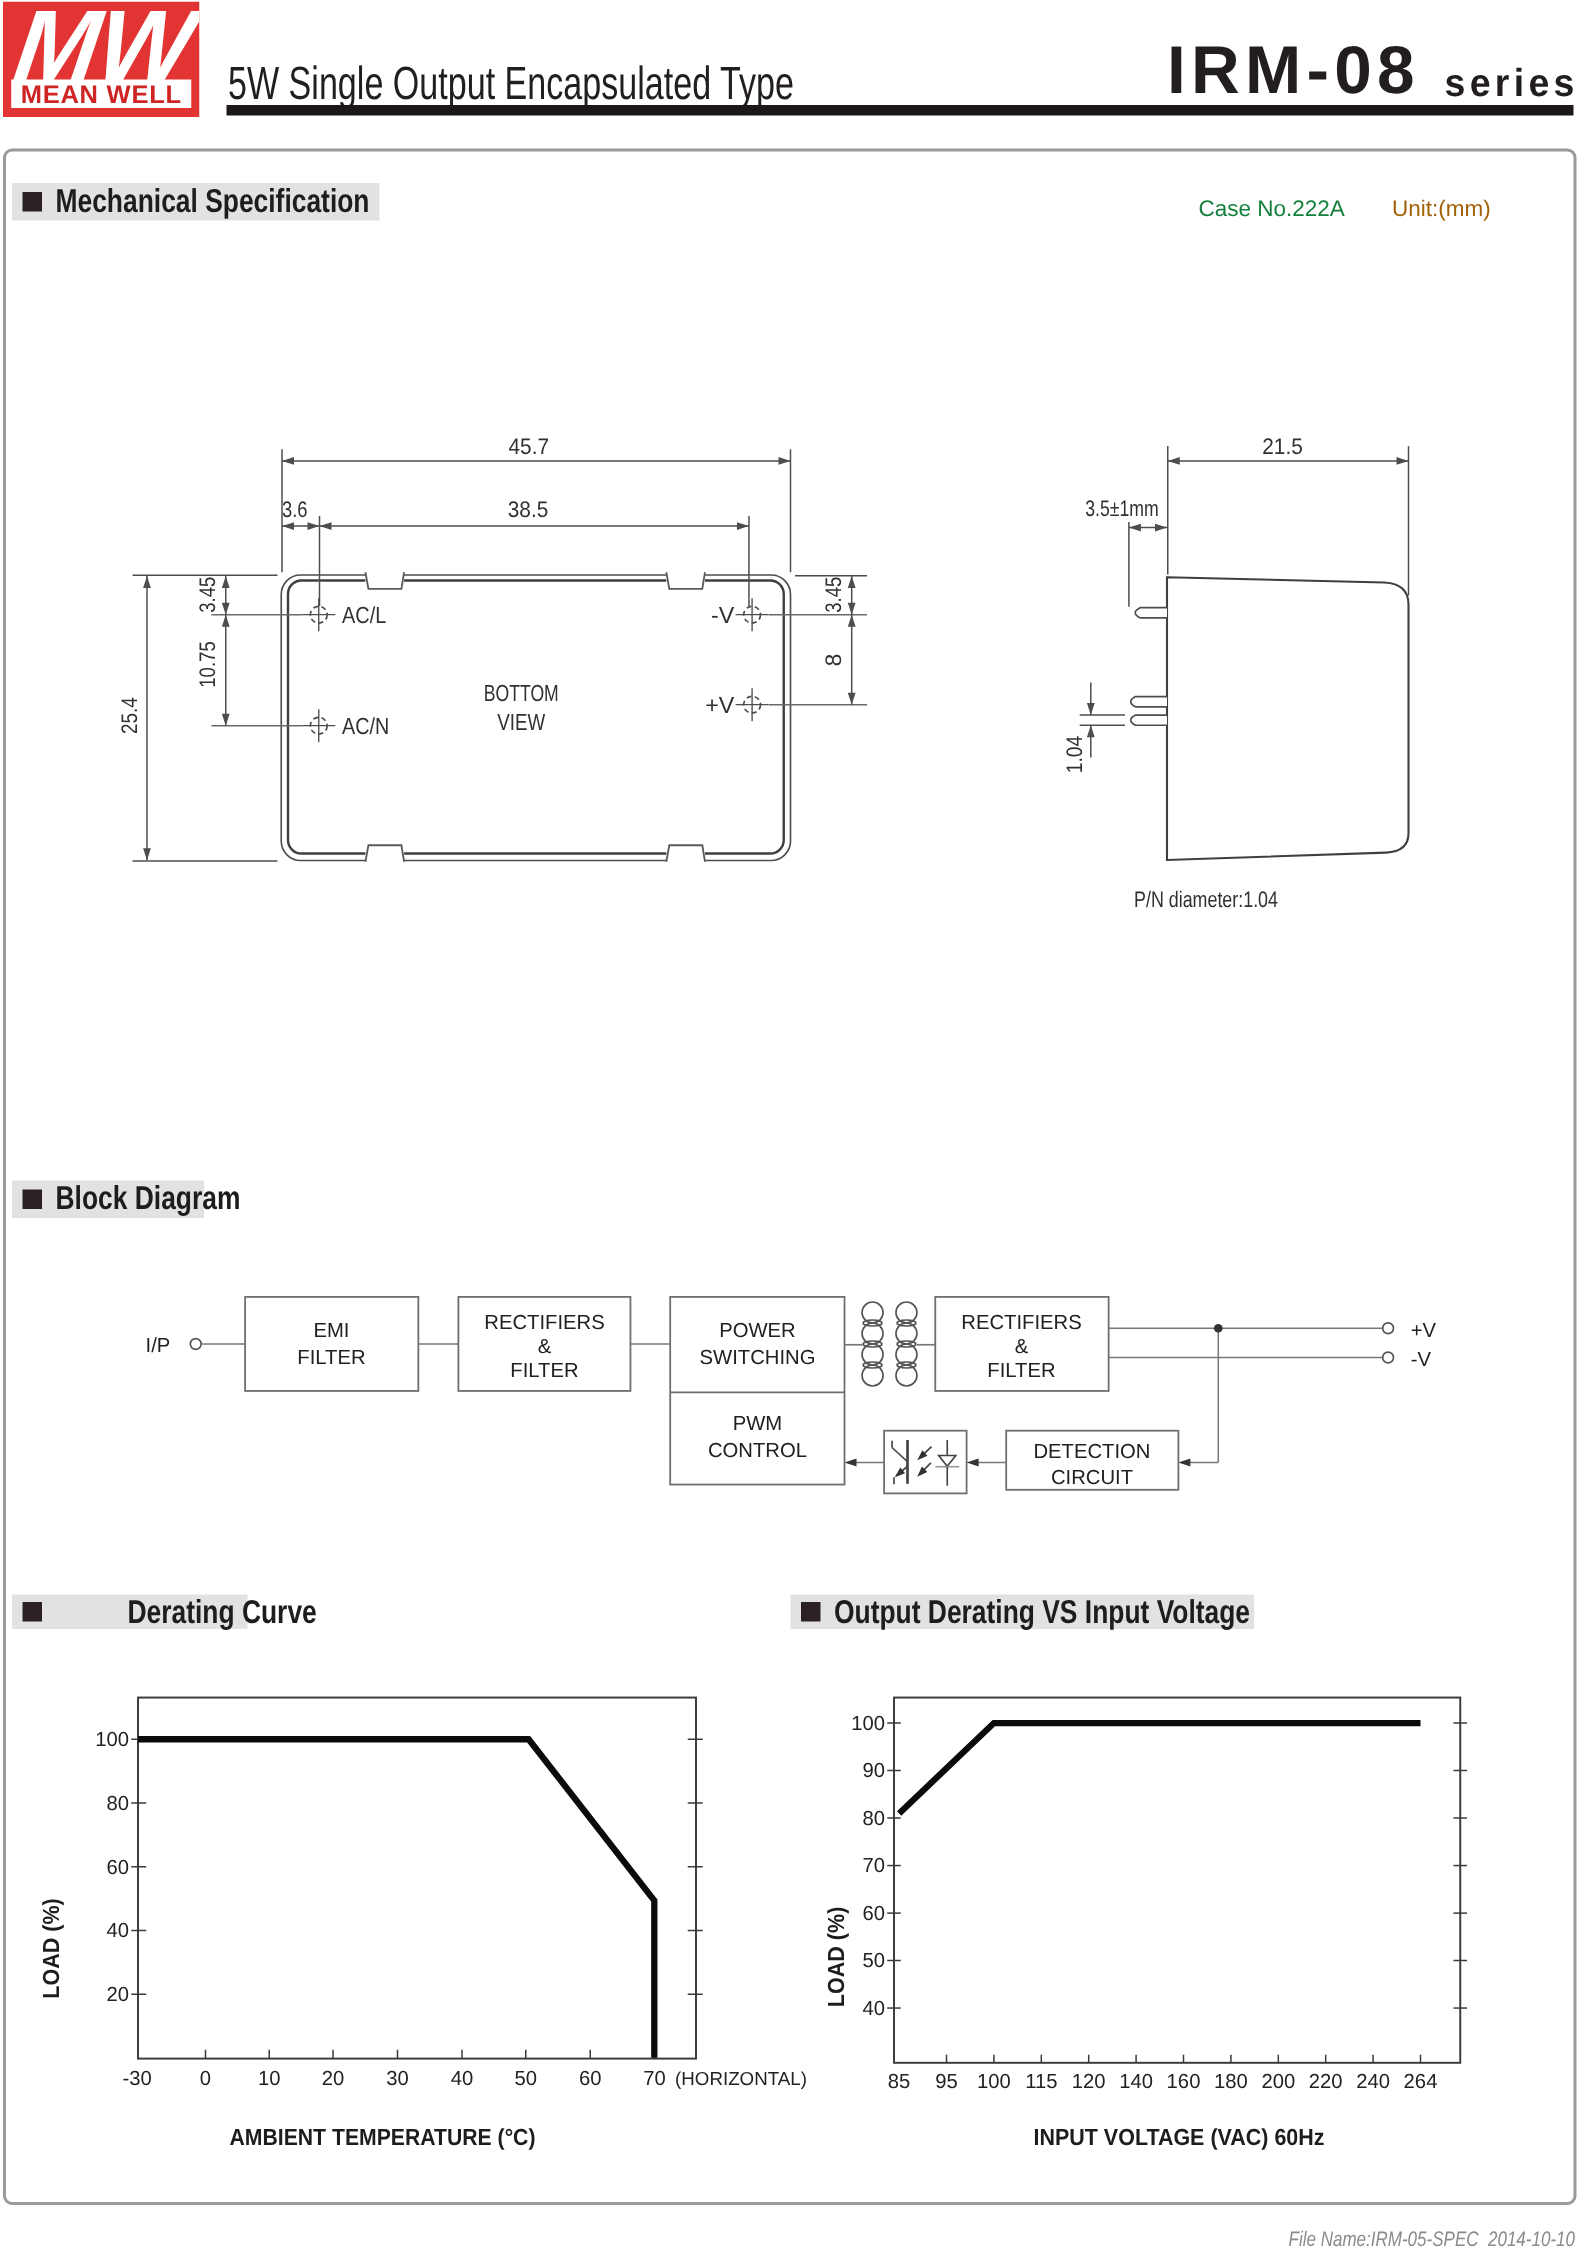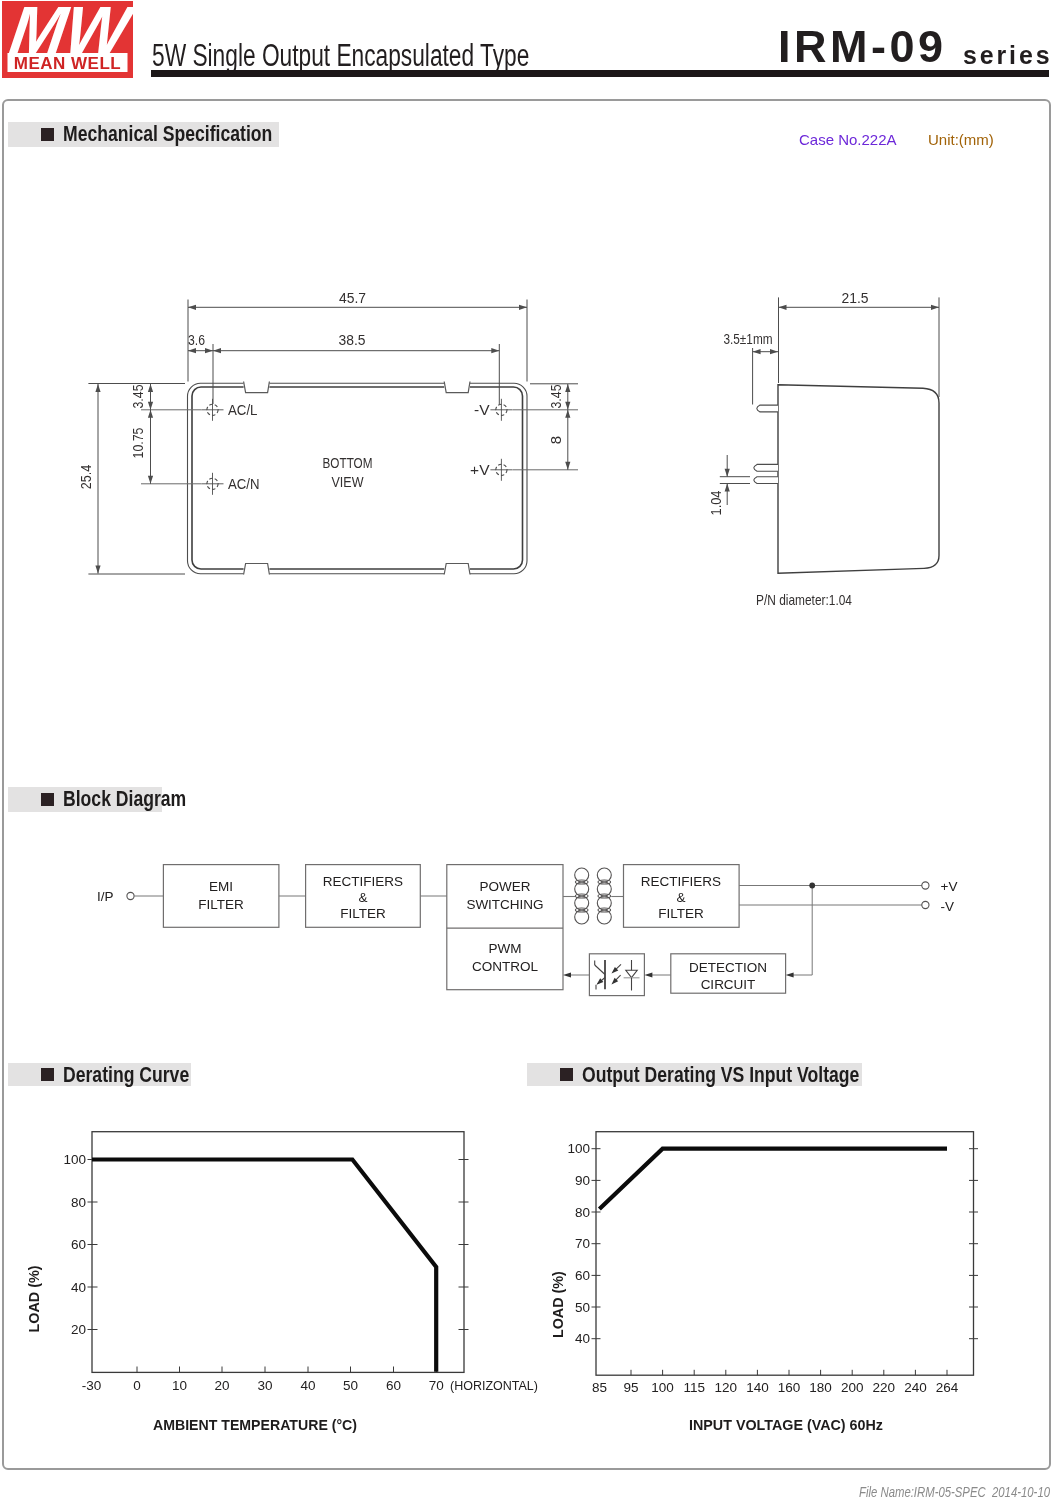--- a/index.html
+++ b/index.html
@@ -1,19 +1,19 @@
 <!DOCTYPE html>
 <html><head>
 <meta charset="utf-8">
 <style>
 html,body{margin:0;padding:0;background:#fff;}
 #page{position:relative;width:1053px;height:1500px;background:#fff;overflow:hidden;
   font-family:"Liberation Sans",sans-serif;}
 .abs{position:absolute;}
-.secbar{position:absolute;background:#e3e2e2;display:flex;align-items:center;overflow:visible;padding-left:26px;}
+.secbar{position:absolute;background:#e3e2e2;display:flex;align-items:center;overflow:visible;}
 .sq{display:inline-block;flex:0 0 13px;width:13px;height:13px;background:#2b2123;margin:0 9px 0 7px;}
 .sectxt{font-weight:bold;color:#1e1c1c;font-size:22px;transform:scaleX(0.80);transform-origin:left center;white-space:nowrap;}
 </style>
 </head>
 <body>
 <div id="page">
 
 <svg class="abs" style="left:2px;top:1px;" width="131" height="77" viewBox="0 0 131 77">
   <clipPath id="logoclip">
         <rect x="0" y="0" width="131" height="52.5"></rect>
@@ -23,31 +23,31 @@
     <text x="13" y="52" transform="skewX(-8)" font-size="67" font-weight="bold" font-style="italic" letter-spacing="-1">MW</text>
   </g>
   <rect x="5.5" y="52" width="120" height="19" fill="#ffffff"></rect>
   <text x="65.5" y="67.5" text-anchor="middle" font-size="17" font-weight="bold" fill="#cf2424" letter-spacing="0.5">MEAN WELL</text>
 </svg>
 
 <div class="abs" style="left:151.5px;top:38px;font-size:31px;color:#221e1f;white-space:nowrap;transform:scaleX(0.733);transform-origin:left top;">5W Single Output Encapsulated Type</div>
 
 <div class="abs" style="left:151px;top:70px;width:898px;height:7px;background:#1c1718;"></div>
 
-<div class="abs" style="left:778px;top:21px;font-size:45px;font-weight:bold;color:#221e1f;letter-spacing:3.5px;white-space:nowrap;">IRM-09</div>
+<div class="abs" style="left:778px;top:21px;font-size:45px;font-weight:bold;color:#221e1f;letter-spacing:3.5px;white-space:nowrap;">IRM-08</div>
 <div class="abs" style="left:963px;top:40px;font-size:26px;font-weight:bold;color:#221e1f;letter-spacing:3px;white-space:nowrap;transform:scaleX(0.96);transform-origin:left top;">series</div>
 
 <div class="abs" style="left:2px;top:99px;width:1045px;height:1367px;border:2px solid #9a9a9a;border-radius:6px;"></div>
 
 <div class="secbar" style="left:8px;top:121.5px;width:245px;height:25px;">
   <span class="sq"></span>
       <span class="sectxt">Mechanical Specification</span>
 </div>
 
-<div class="abs" style="left:799px;top:131px;font-size:15px;color:#6d28d9;">Case No.222A</div>
+<div class="abs" style="left:799px;top:131px;font-size:15px;color:#15803d;">Case No.222A</div>
 
 <div class="abs" style="left:928px;top:131px;font-size:15px;color:#a16207;">Unit:(mm)</div>
 
 <svg class="abs" style="left:0;top:0;" width="1053" height="780" viewBox="0 0 1053 780" font-family="Liberation Sans, sans-serif" fill="none">
   <defs>
     <g id="pin" stroke="#4d4d4d" stroke-width="1.1">
       <circle cx="0" cy="0" r="5.6" stroke-dasharray="3.4,2.2"></circle>
       <line x1="-11" y1="0" x2="11" y2="0" stroke-width="0.9"></line>
       <line x1="0" y1="-11" x2="0" y2="11" stroke-width="0.9"></line>
     </g>
@@ -307,21 +307,21 @@
     </g>
   </g>
 
   <line x1="566.5" y1="975" x2="589.4" y2="975" stroke="#777" stroke-width="1"></line>
   <path d="M563,975 l8,-2.6 v5.2 z" fill="#333" stroke="none"></path>
 
   <line x1="648" y1="975" x2="670.8" y2="975" stroke="#777" stroke-width="1"></line>
   <path d="M644.4,975 l8,-2.6 v5.2 z" fill="#333" stroke="none"></path>
 </svg>
 
-<div class="secbar" style="left:8px;top:1063px;width:157px;height:23px;">
+<div class="secbar" style="left:8px;top:1063px;width:157px;height:23px;gap:48px;">
   <span class="sq"></span>
       <span class="sectxt">Derating Curve</span>
 </div>
 
 <div class="secbar" style="left:526.5px;top:1063px;width:309px;height:23px;">
   <span class="sq"></span>
       <span class="sectxt">Output Derating VS Input Voltage</span>
 </div>
 
 <svg class="abs" style="left:0;top:1090px;" width="570" height="370" viewBox="0 1090 570 370" font-family="Liberation Sans, sans-serif" fill="none">

